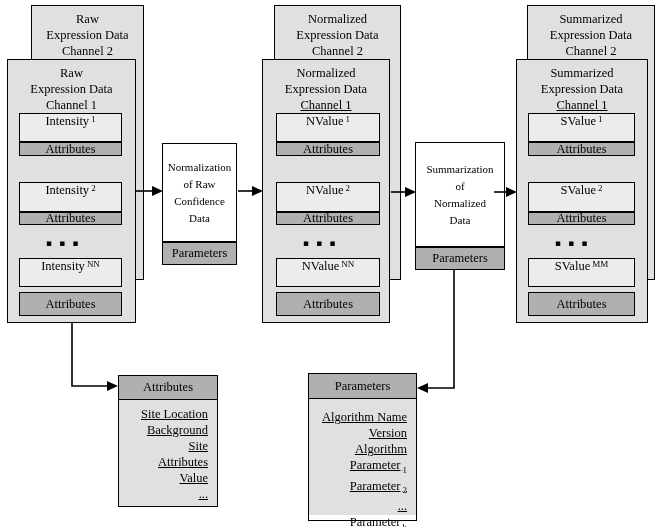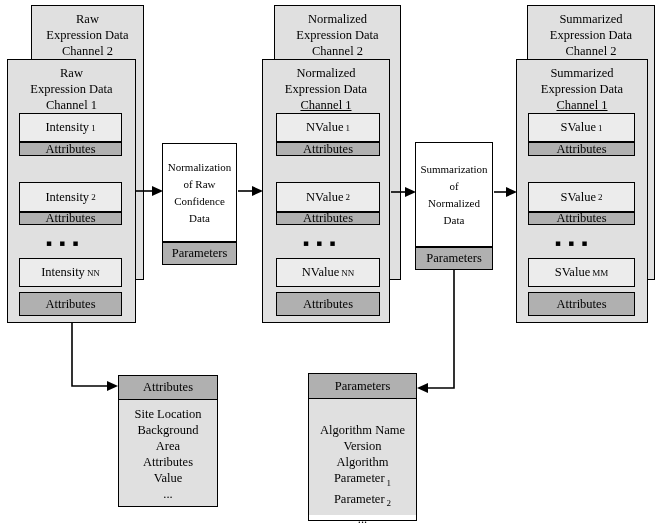--- a/index.html
+++ b/index.html
@@ -11,21 +11,21 @@
   .card {
     position:absolute; box-sizing:border-box;
     background:var(--card-bg,#e0e0e0); border:1px solid #000;
     text-align:center;
   }
   .card .title { padding-top:5px; font-size:12.5px; line-height:16px; }
   .u { text-decoration:underline; }
   .vbox {
     position:absolute; box-sizing:border-box;
     background:var(--value-bg,#ececec); border:1px solid #000;
-    display:flex; align-items:center; justify-content:center;
+    display:flex; align-items:flex-start; justify-content:center;
     font-size:12.5px; white-space:nowrap;
   }
   .vbox sub, .sub { font-size:9px; margin-left:2px; }
   .abar {
     position:absolute; box-sizing:border-box;
     background:var(--bar-bg,#b0b0b0); border:1px solid #000; border-top-width:2px;
     display:flex; align-items:center; justify-content:center;
     font-size:12.5px;
   }
   .dots {
@@ -47,21 +47,21 @@
     display:flex; align-items:center; justify-content:center; font-size:12.5px;
   }
   .detail { position:absolute; box-sizing:border-box; border:1px solid #000; }
   .detail-header {
     box-sizing:border-box; border-bottom:1px solid #000;
     background:var(--bar-bg,#b0b0b0);
     display:flex; align-items:center; justify-content:center; font-size:12.5px;
   }
   .detail-body {
     box-sizing:border-box; background:var(--card-bg,#e0e0e0);
-    padding:6px 9px; font-size:12.5px; line-height:16px; text-align:center;
+    padding:6px 9px; font-size:12.5px; line-height:16px; text-align:right;text-decoration:underline;
   }
   .detail-body .row { white-space:nowrap; }
   svg.wires { position:absolute; left:0; top:0; pointer-events:none; }
 </style>
 </head>
 <body>
 
 <div class="stage">
 
   <div class="card" style="left:31px;top:5px;width:113px;height:275px">
@@ -143,21 +143,21 @@
   </div>
   <div class="dots" style="left:303px;top:238px">▪ ▪ ▪</div>
   <div class="vbox" style="left:276px;top:258px;width:104px;height:29px">
     <span>NValue</span>
       <sub>NN</sub>
   </div>
   <div class="abar" style="left:276px;top:292px;width:104px;height:24px;border-top-width:1px">
     <span>Attributes</span>
   </div>
 
-  <div class="process" style="left:415px;top:142px;width:78px;height:128px">
+  <div class="process" style="left:415px;top:142px;width:90px;height:128px">
     <div class="process-body">
       <div>Summarization</div>
       <div>of</div>
       <div>Normalized</div>
       <div>Data</div>
     </div>
     <div class="process-footer">
       <span>Parameters</span>
     </div>
   </div>
@@ -199,32 +199,32 @@
     <span>Attributes</span>
   </div>
 
   <div class="detail" style="left:118px;top:375px;width:100px;height:132px">
     <div class="detail-header" style="height:24px">
       <span>Attributes</span>
     </div>
     <div class="detail-body" style="height:106px">
       <div class="row">Site Location</div>
       <div class="row">Background</div>
-      <div class="row">Area</div>
+      <div class="row">Site</div>
       <div class="row">Attributes</div>
       <div class="row">Value</div>
       <div class="row">...</div>
     </div>
   </div>
 
   <div class="detail" style="left:308px;top:373px;width:109px;height:148px">
     <div class="detail-header" style="height:25px">
       <span>Parameters</span>
     </div>
-    <div class="detail-body" style="height:116px;padding-top:23px;line-height:16px">
+    <div class="detail-body" style="height:116px;padding-top:10px;line-height:16px">
       <div class="row">Algorithm Name</div>
       <div class="row">Version</div>
       <div class="row">Algorithm</div>
       <div class="row"><span>Parameter</span><sub class="sub">1</sub></div>
       <div class="row"><span>Parameter</span><sub class="sub">2</sub></div>
       <div class="row">...</div>
       <div class="row"><span>Parameter</span><sub class="sub">k</sub></div>
     </div>
   </div>
 

